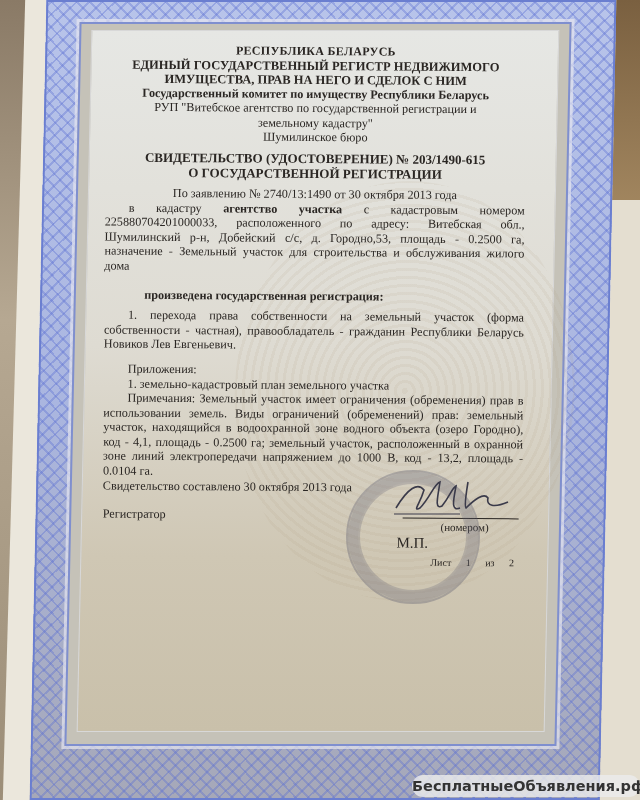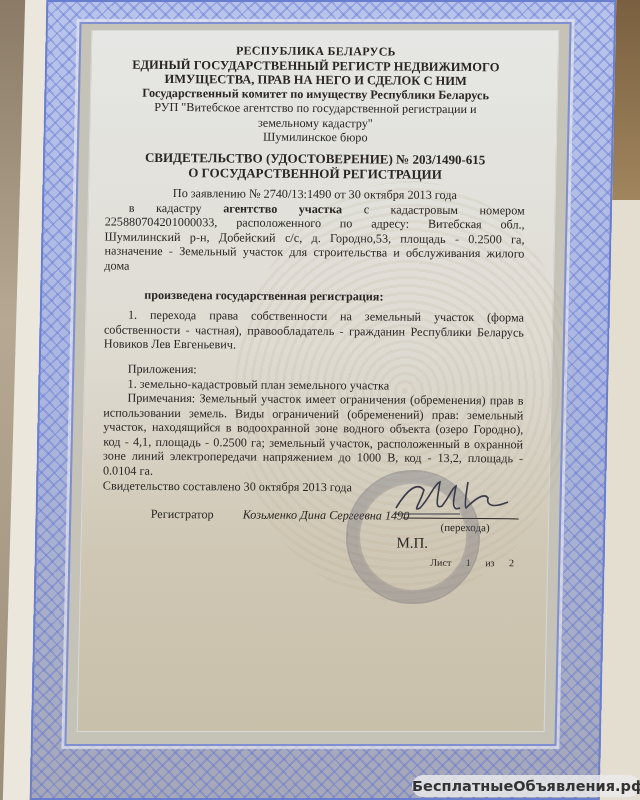--- a/index.html
+++ b/index.html
@@ -62,21 +62,21 @@
     .bold { font-weight:bold; }
     .hdr1 { font-weight:bold; font-size:12px; letter-spacing:.3px; }
     .hdr2 { font-weight:bold; font-size:12.5px; line-height:14px; }
     .title { font-weight:bold; font-size:13px; line-height:15px; margin-top:6px; }
     .justify { text-align:justify; }
     .indent { text-indent:24px; }
     .mt6 { margin-top:6px; }
     .mt10 { margin-top:10px; }
     .mt14 { margin-top:14px; }
     .registrar-row { display:flex; align-items:baseline; margin-top:14px; }
-    .reg-label { width:92px;margin-left:48px; }
+    .reg-label { width:92px; }
     .reg-name { font-style:italic; }
     .sign-area { position:relative; height:80px; }
     .signature-line {
       position:absolute; left:300px; top:-6px; width:116px; border-top:1px solid #2a2623;
     }
     .sign-caption { position:absolute; left:338px; top:-4px; font-size:11px; }
     .mp { position:absolute; left:294px; top:12px; font-size:15px; }
     .sheet { position:absolute; left:328px; top:32px; font-size:10px; word-spacing:12px; }
     .stamp {
       position:absolute; left:346px; top:470px; width:130px; height:130px;
@@ -124,25 +124,24 @@
   <div class="bold mt14" style="padding-left:40px">произведена государственная регистрация:</div>
   <div class="justify indent mt6">1. перехода права собственности на земельный участок (форма собственности - частная), правообладатель - гражданин Республики Беларусь Новиков Лев Евгеньевич.</div>
 
   <div class="mt10" style="padding-left:24px">Приложения:</div>
   <div style="padding-left:24px">1. земельно-кадастровый план земельного участка</div>
   <div class="justify indent">Примечания: Земельный участок имеет ограничения (обременения) прав в использовании земель. Виды ограничений (обременений) прав: земельный участок, находящийся в водоохранной зоне водного объекта (озеро Городно), код - 4,1, площадь - 0.2500 га; земельный участок, расположенный в охранной зоне линий электропередачи напряжением до 1000 В, код - 13,2, площадь - 0.0104 га.</div>
   <div>Свидетельство составлено 30 октября 2013 года</div>
 
   <div class="registrar-row">
     <span class="reg-label">Регистратор</span>
-    <span class="reg-name">Козьменко Дина Сергеевна 1490</span>
   </div>
   <div class="sign-area">
     <div class="signature-line"></div>
-    <div class="sign-caption">(перехода)</div>
+    <div class="sign-caption">(номером)</div>
     <div class="mp">М.П.</div>
     <div class="sheet">Лист 1 из 2</div>
   </div>
 </div>
 
 <div class="stamp"></div>
 <svg class="signature" viewBox="0 0 130 48">
   <path d="M6 30 C18 10,28 4,34 12 C30 26,22 34,30 30 C40 20,44 6,50 4 C48 18,44 32,52 28 C60 18,62 10,66 8 C64 20,60 34,70 30 M78 4 C76 16,74 28,76 30 C84 22,94 14,98 20 C96 28,104 30,118 24" fill="none" stroke="#3a3a4a" stroke-width="1.6"></path>
   <path d="M4 36 L70 36" stroke="#3a3a4a" stroke-width="1.1" fill="none"></path>
 </svg>

